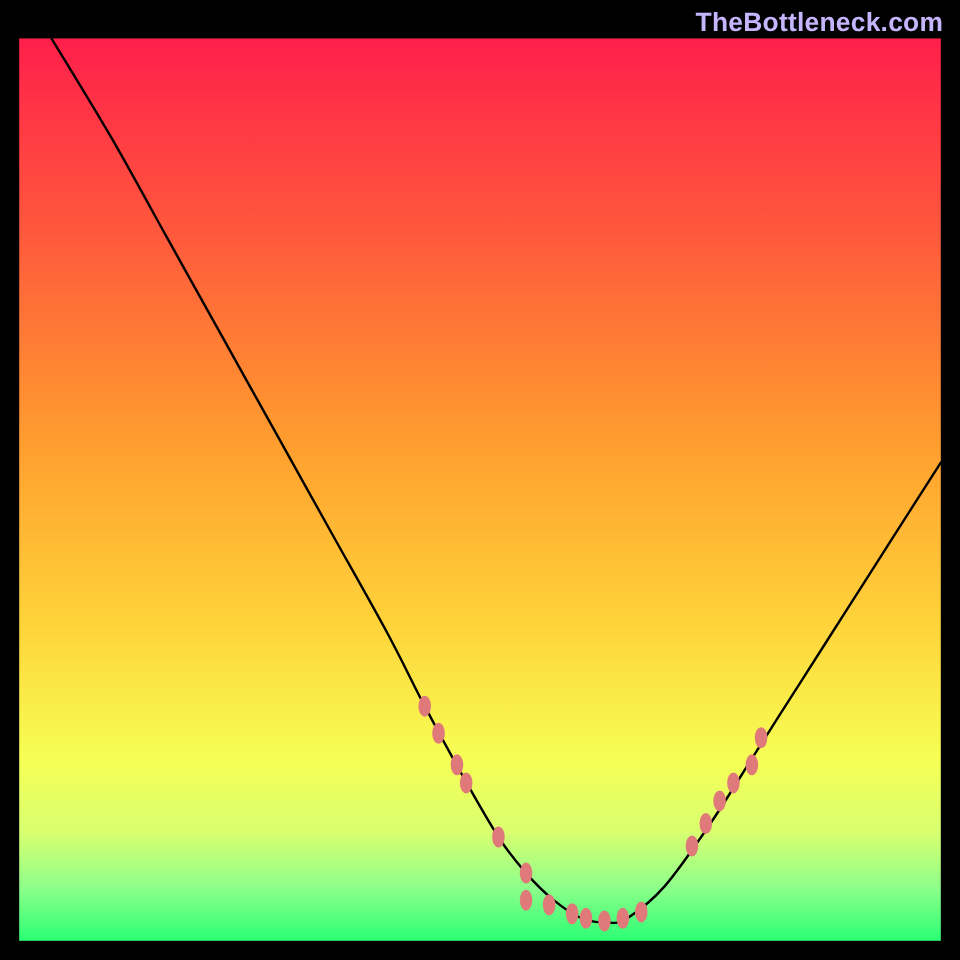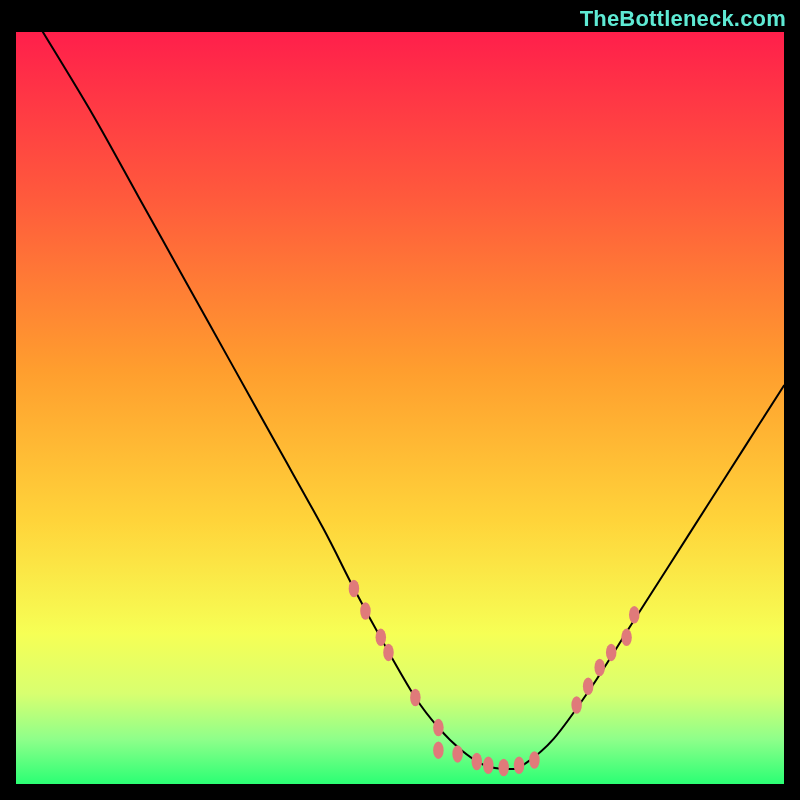--- a/index.html
+++ b/index.html
@@ -14,21 +14,21 @@
   .stage {
     position: relative;
     width: 800px;
     height: 800px;
     background: #000;
   }
   .watermark {
     position: absolute;
     top: 6px;
     right: 14px;
-    color: #5eead4;
+    color: #c4b5fd;
     font-size: 22px;
     font-weight: 600;
     letter-spacing: 0.2px;
     user-select: none;
   }
   svg {
     display: block;
   }
 </style>
 </head>

